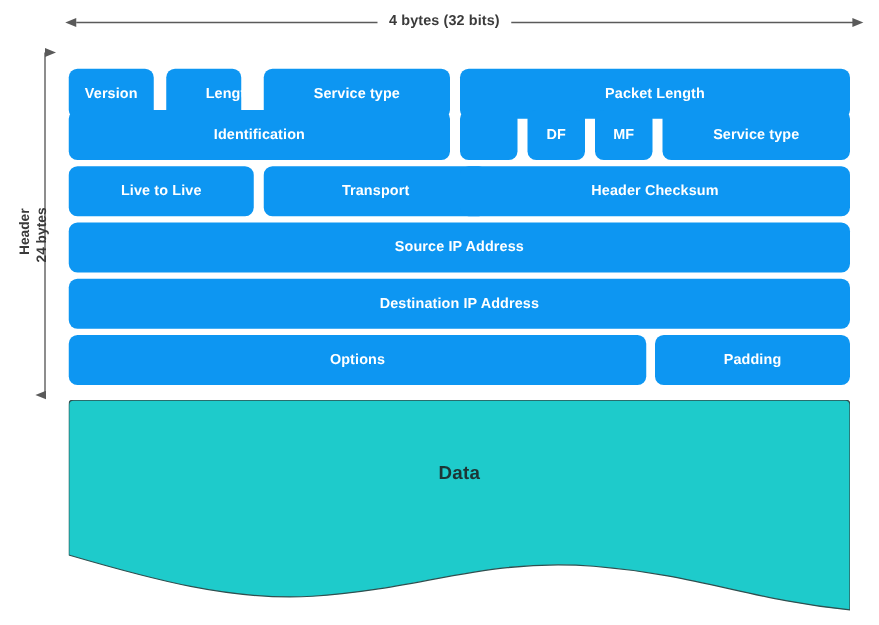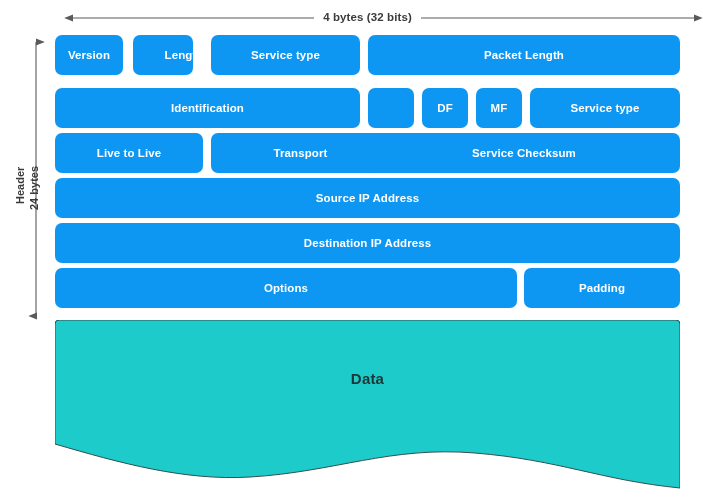--- a/index.html
+++ b/index.html
@@ -15,21 +15,21 @@
     position: relative;
     width: 703px;
     height: 500px;
     background: #ffffff;
     overflow: hidden;
   }
 
   
   #top-arrow-group {
     position: absolute;
-    left: 16px;
+    left: 4px;
     top: 0;
     width: 676px;
     height: 40px;
   }
   #top-arrow-svg {
     position: absolute;
     left: 0;
     top: 0;
   }
   #top-arrow-label {
@@ -141,37 +141,37 @@
       <marker id="ahD" markerWidth="9" markerHeight="9" refX="3.2" refY="1" orient="auto" markerUnits="strokeWidth">
         <path d="M0,0 L6.4,0 L3.2,8 z" fill="#5a5a5a"></path>
       </marker>
     </defs>
     <line x1="36" y1="42" x2="36" y2="316" stroke="#5a5a5a" stroke-width="1.1" marker-start="url(#ahU)" marker-end="url(#ahD)"></line>
   </svg>
   <div class="vlabel" id="vlabel-header">Header</div>
   <div class="vlabel" id="vlabel-bytes">24 bytes</div>
 
   <div id="rows-host">
-      <div class="row" style="top: 35px;">
+      <div class="row" style="top: 55px;">
         <div class="field" style="left: 0px; width: 68px; background: rgb(13, 150, 242);">Version</div>
         <div class="field" style="left: 78px; width: 60px; background: rgb(13, 150, 242); padding-left: 42px;">Length</div>
         <div class="field" style="left: 156px; width: 149px; background: rgb(13, 150, 242);">Service type</div>
         <div class="field" style="left: 313px; width: 312px; background: rgb(13, 150, 242);">Packet Length</div>
       </div>
       <div class="row" style="top: 88px;">
         <div class="field" style="left: 0px; width: 305px; background: rgb(13, 150, 242);">Identification</div>
         <div class="field" style="left: 313px; width: 46px; background: rgb(13, 150, 242);"></div>
         <div class="field" style="left: 367px; width: 46px; background: rgb(13, 150, 242);">DF</div>
         <div class="field" style="left: 421px; width: 46px; background: rgb(13, 150, 242);">MF</div>
         <div class="field" style="left: 475px; width: 150px; background: rgb(13, 150, 242);">Service type</div>
       </div>
       <div class="row" style="top: 133px;">
         <div class="field" style="left: 0px; width: 148px; background: rgb(13, 150, 242);">Live to Live</div>
         <div class="field" style="left: 156px; width: 179px; background: rgb(13, 150, 242);">Transport</div>
-        <div class="field" style="left: 313px; width: 312px; background: rgb(13, 150, 242);">Service Checksum</div>
+        <div class="field" style="left: 313px; width: 312px; background: rgb(13, 150, 242);">Header Checksum</div>
       </div>
       <div class="row" style="top: 178px;">
         <div class="field" style="left: 0px; width: 625px; background: rgb(13, 150, 242);">Source IP Address</div>
       </div>
       <div class="row" style="top: 223px;">
         <div class="field" style="left: 0px; width: 625px; background: rgb(13, 150, 242);">Destination IP Address</div>
       </div>
       <div class="row" style="top: 268px;">
         <div class="field" style="left: 0px; width: 462px; background: rgb(13, 150, 242);">Options</div>
         <div class="field" style="left: 469px; width: 156px; background: rgb(13, 150, 242);">Padding</div>

